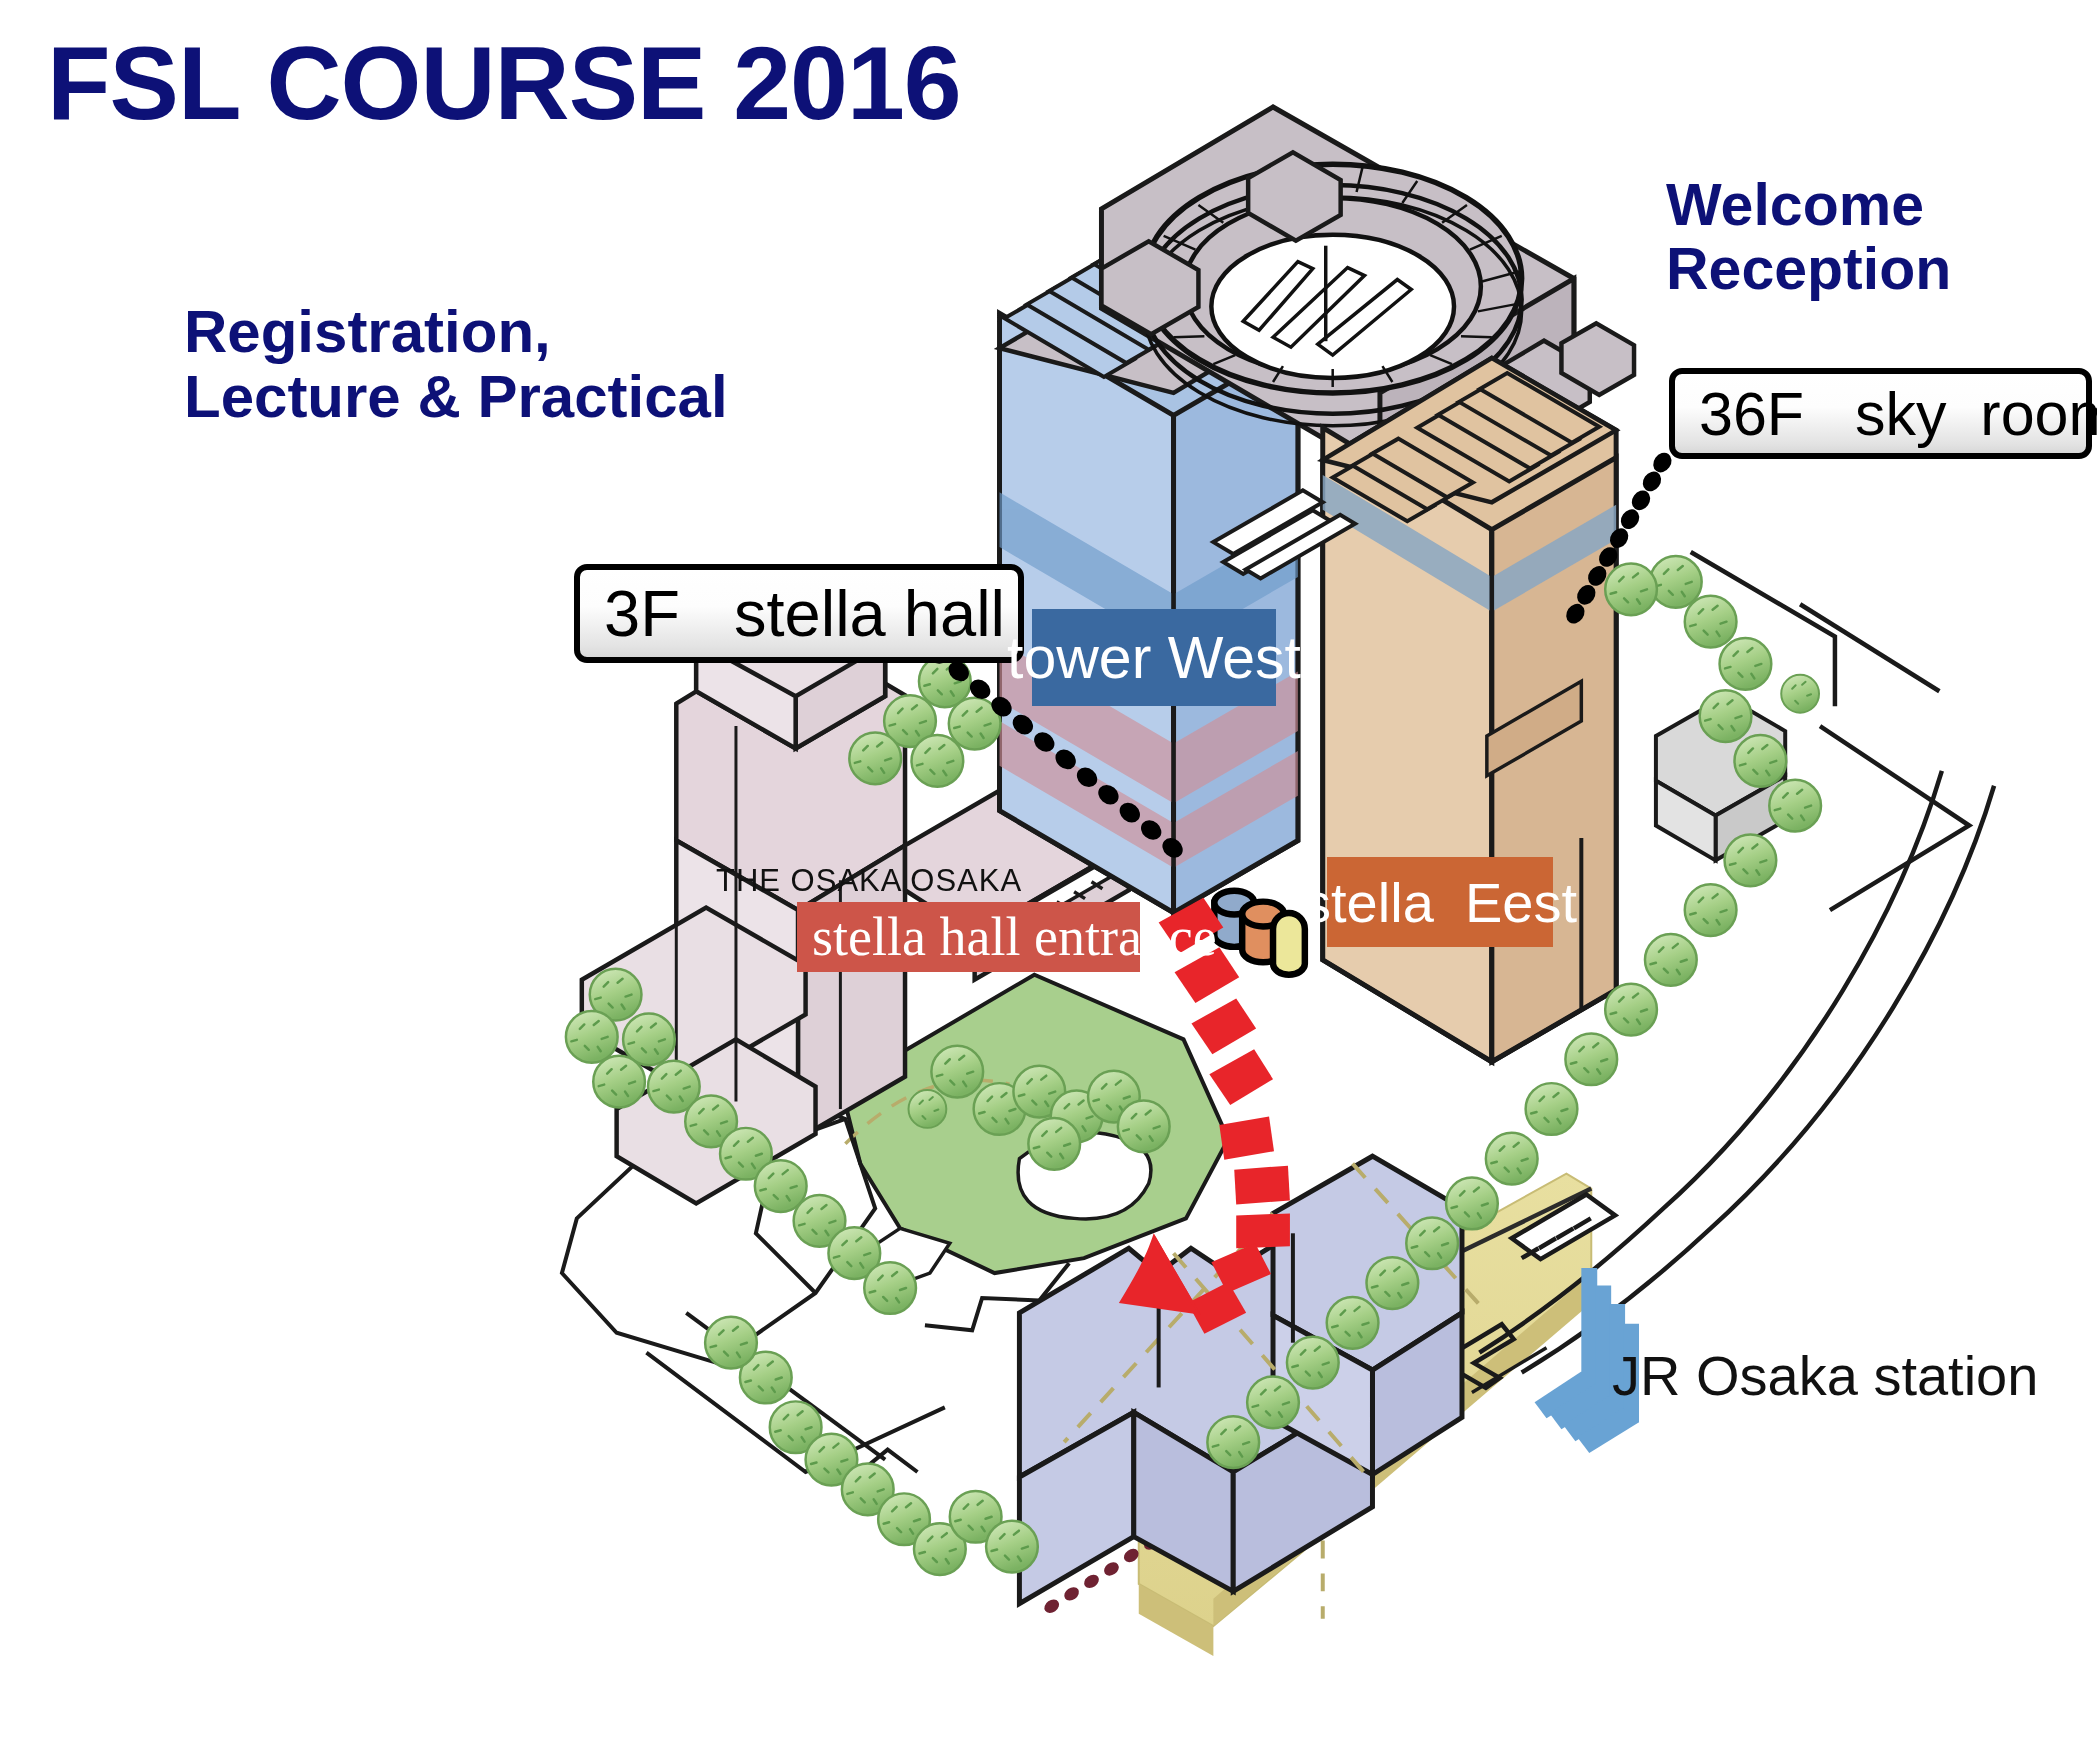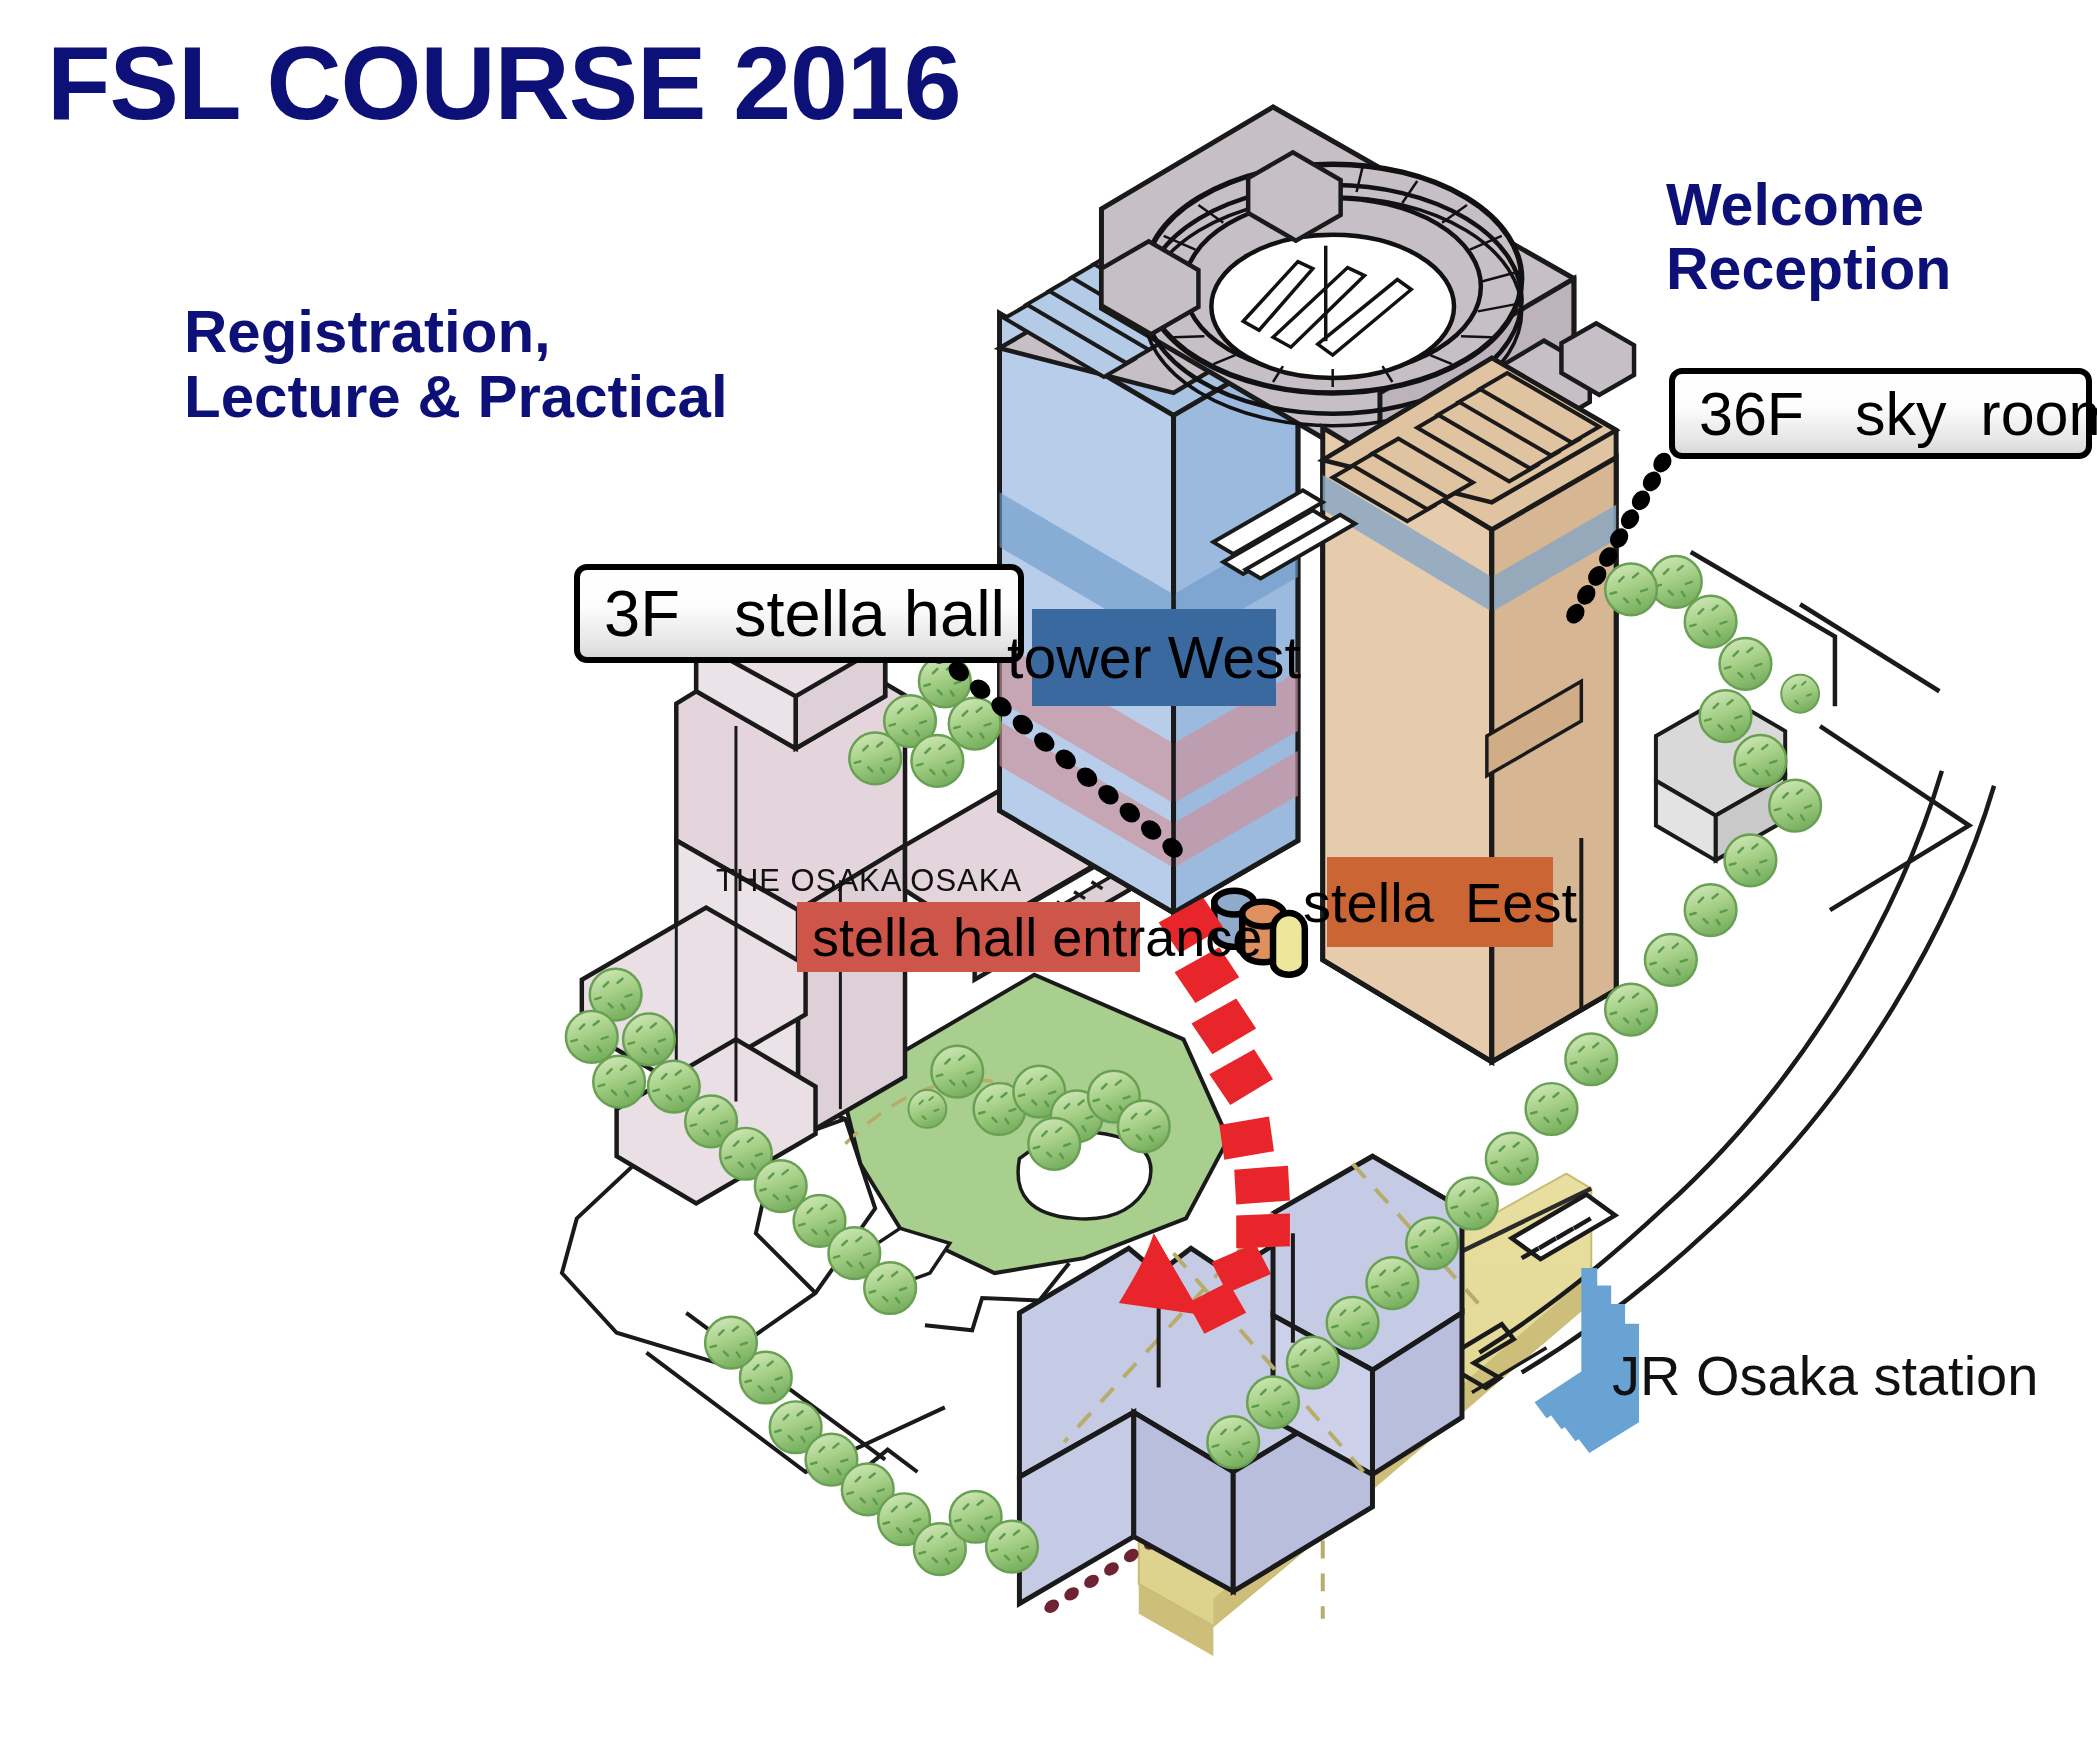--- a/index.html
+++ b/index.html
@@ -24,24 +24,24 @@
     display:flex;align-items:center;justify-content:flex-start;
     box-sizing:border-box;
     color:#000;
     font-weight:400;
     white-space:pre;
   }
   #plate-stella{left:574px;top:564px;width:450px;height:99px;font-size:65px;padding-left:24px;}
   #plate-sky{left:1669px;top:368px;width:423px;height:91px;font-size:61px;padding-left:24px;}
 
   
-  .chip{position:absolute;color:#000000;display:flex;align-items:center;justify-content:center;white-space:pre;}
+  .chip{position:absolute;color:#ffffff;display:flex;align-items:center;justify-content:center;white-space:pre;}
   #chip-tower-west{left:1032px;top:609px;width:244px;height:97px;background:#3a69a0;font-size:59px;}
   #chip-tower-east{left:1327px;top:857px;width:226px;height:90px;background:#cb6634;font-size:56px;}
-  #chip-stella-entrance{left:797px;top:902px;width:343px;height:70px;background:#cd5549;font-size:54px;justify-content:flex-start;padding-left:15px;box-sizing:border-box;}
+  #chip-stella-entrance{left:797px;top:902px;width:343px;height:70px;background:#cd5549;font-size:54px;justify-content:flex-start;padding-left:15px;box-sizing:border-box;font-family:Liberation Serif, serif;}
 
   
   .plain{position:absolute;color:#111;white-space:pre;}
   #txt-westin{left:716px;top:863px;font-size:31px;letter-spacing:1px;}
   #txt-jr{left:1612px;top:1343px;font-size:56px;}
 
   svg{position:absolute;left:0;top:0;}
 </style>
 </head>
 <body>

